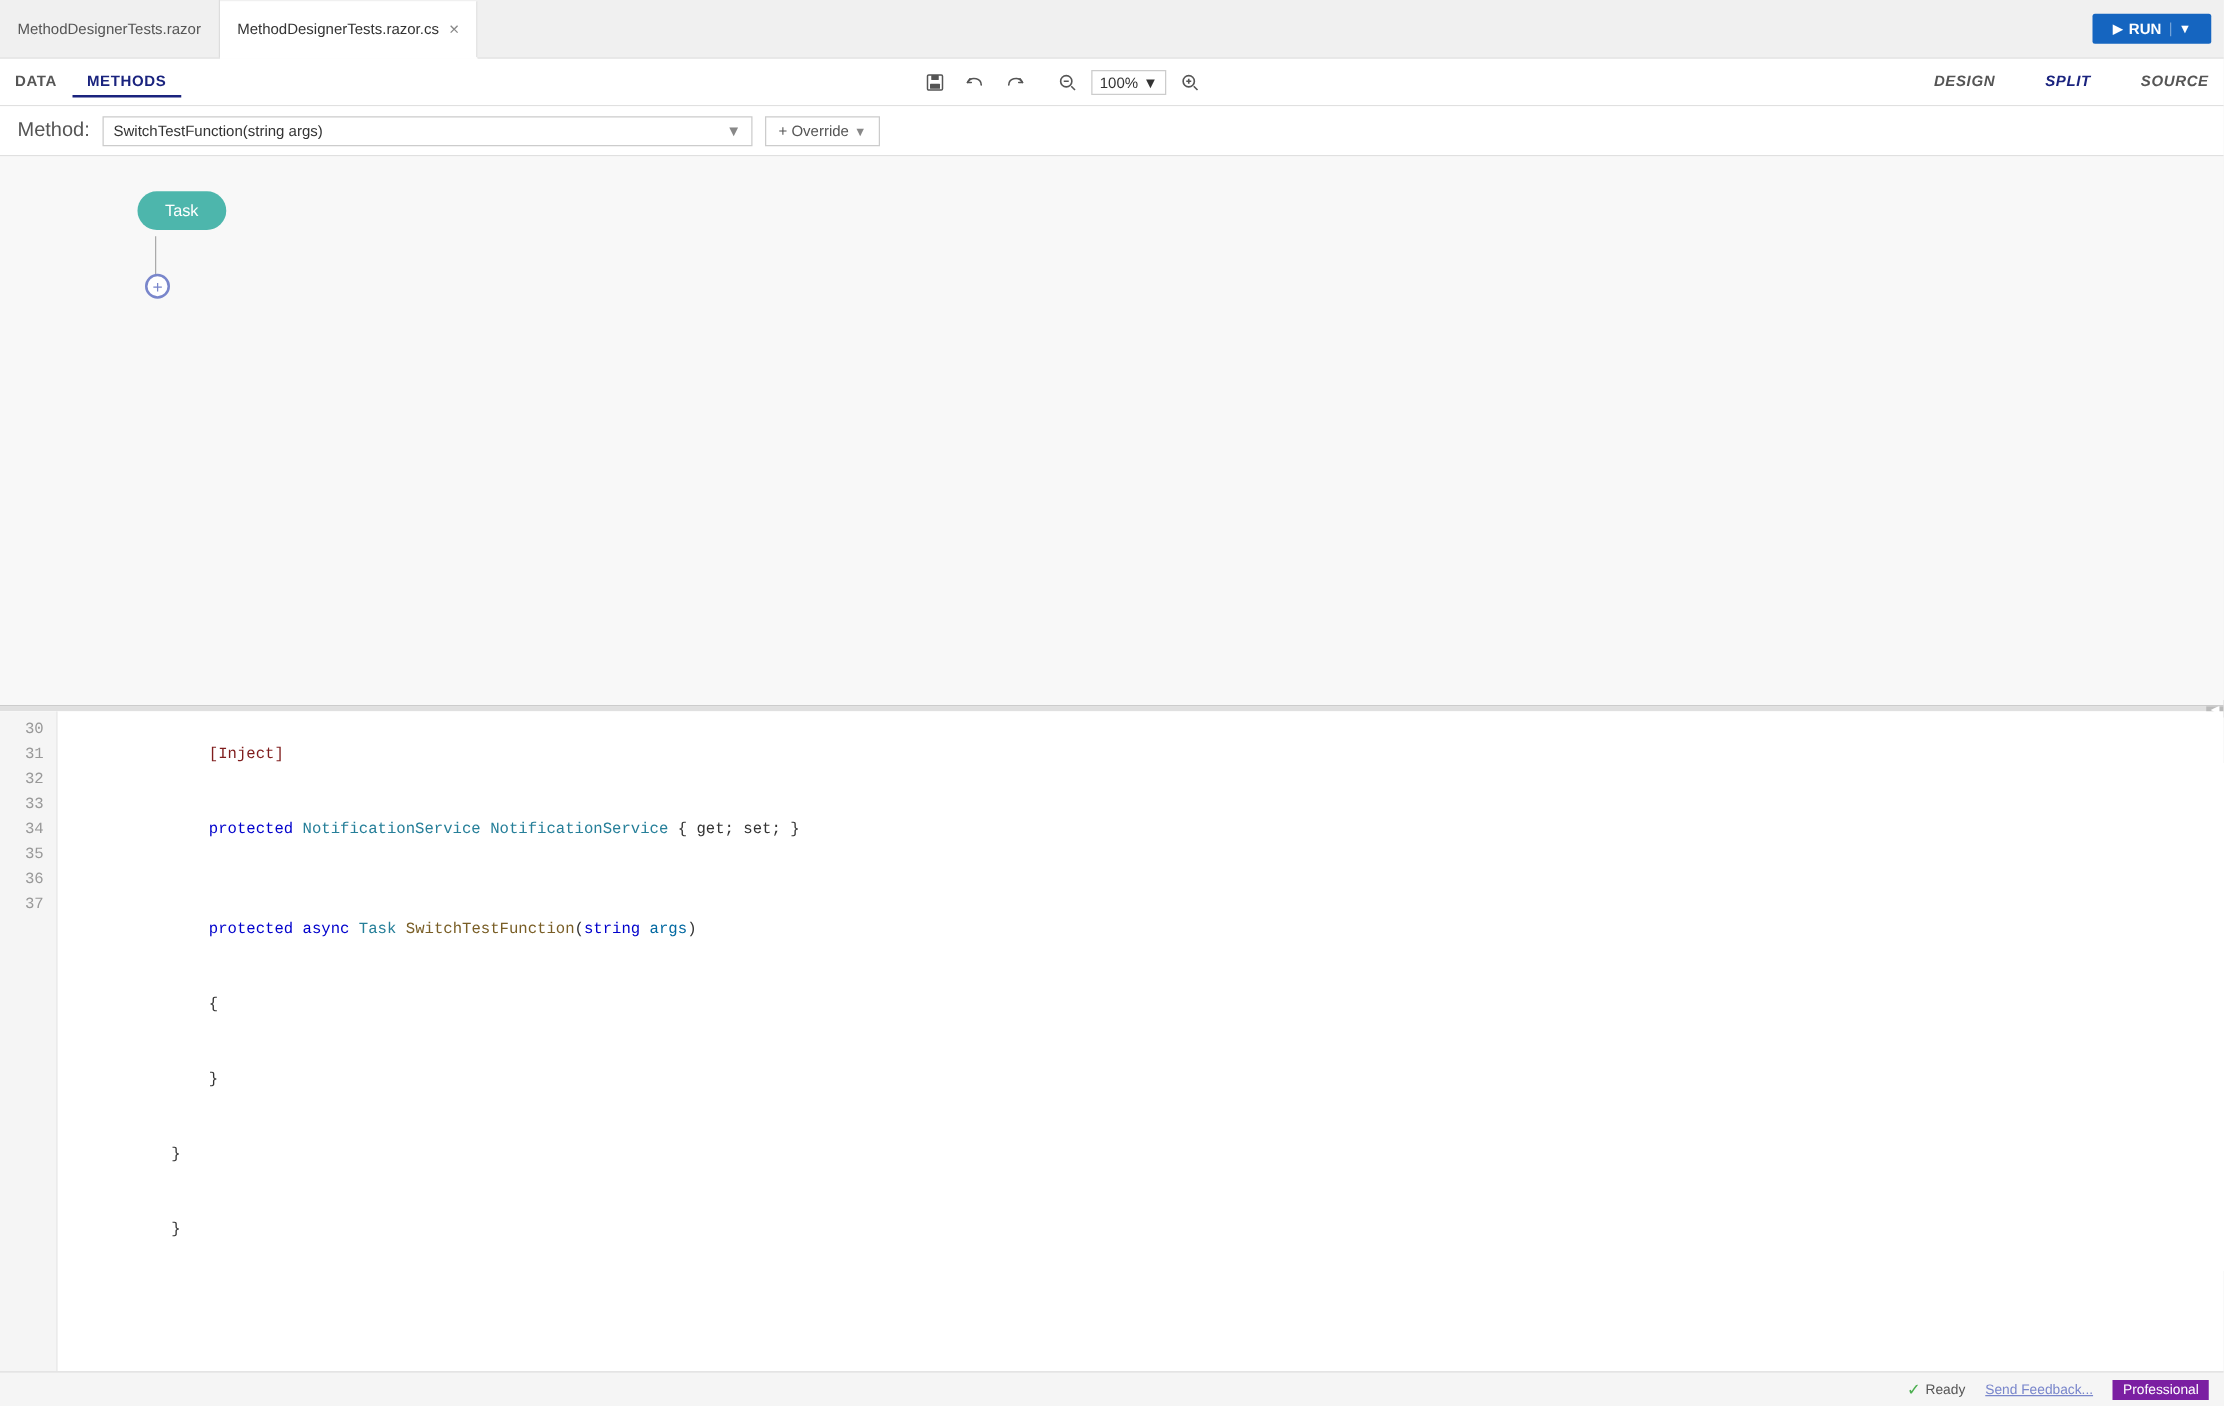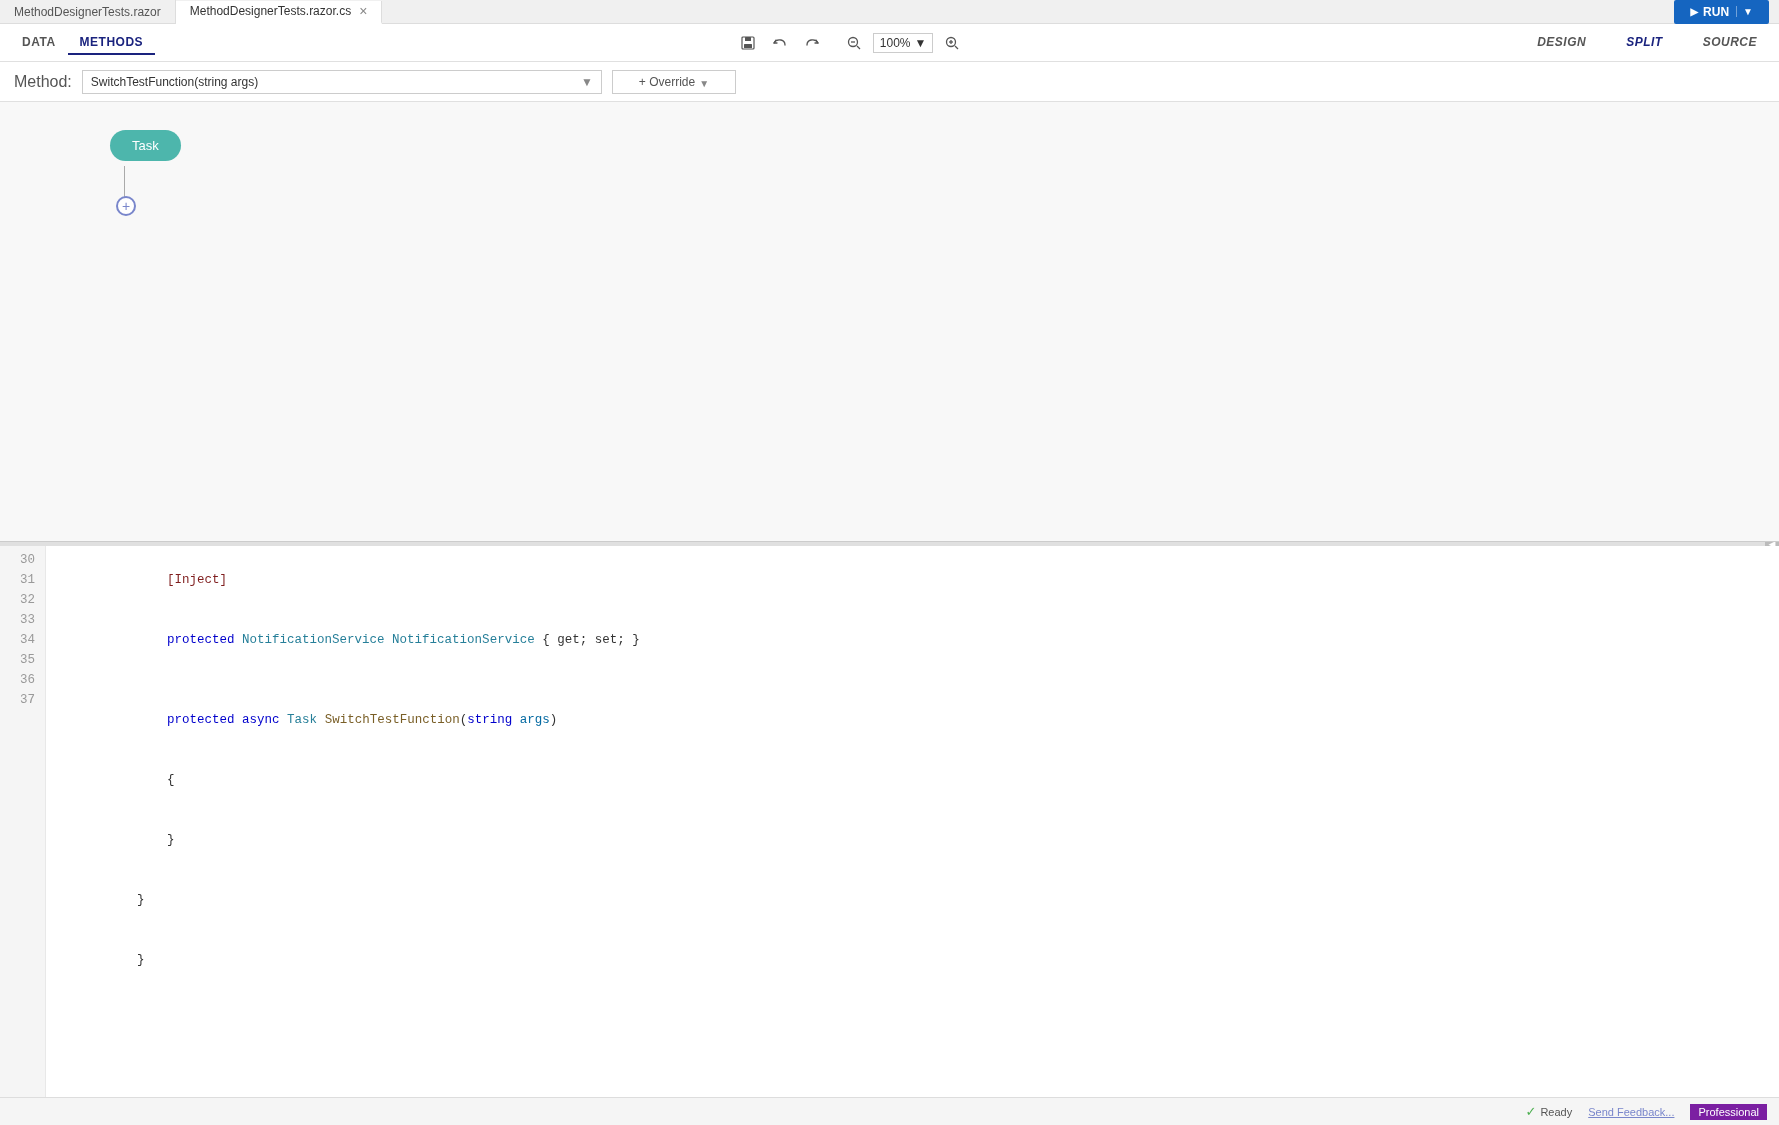--- a/index.html
+++ b/index.html
@@ -1,38 +1,38 @@
 <!DOCTYPE html>
 <html><head>
   <meta charset="utf-8">
   <style>
     * { box-sizing: border-box; margin: 0; padding: 0; }
     body { font-family: 'Segoe UI', sans-serif; font-size: 13px; background: #f5f5f5; color: #333; height: 1125px; overflow: hidden; display: flex; flex-direction: column; }
 
     
     .tab-bar {
-      display: flex; align-items: center; background: #f0f0f0; border-bottom: 1px solid #ddd; height: 24px; flex-shrink: 0;
+      display: flex; align-items: center; background: #f0f0f0; border-bottom: 1px solid #ddd; height: 47px; flex-shrink: 0;
     }
     .tab {
       display: flex; align-items: center; padding: 0 14px; height: 100%; font-size: 12px; color: #555; cursor: pointer; border-right: 1px solid #ddd; white-space: nowrap;
     }
     .tab.active {
       background: #fff; color: #333; border-bottom: 2px solid #fff; margin-bottom: -1px;
     }
     .tab-close {
       margin-left: 8px; font-size: 14px; color: #888; cursor: pointer; line-height: 1;
     }
     .run-btn {
       margin-left: auto; margin-right: 10px; background: #1565c0; color: white; border: none; padding: 5px 16px; font-size: 12px; font-weight: 600; cursor: pointer; display: flex; align-items: center; gap: 5px; border-radius: 2px;
     }
     .run-btn-arrow { font-size: 10px; }
 
     
     .toolbar {
-      display: flex; align-items: center; background: #fff; border-bottom: 1px solid #e0e0e0; height: 38px; padding: 0 10px; flex-shrink: 0;
+      display: flex; align-items: center; background: #fff; border-bottom: 1px solid #e0e0e0; height: 38px; padding: 0 0; flex-shrink: 0;
     }
     .toolbar-tabs {
       display: flex; gap: 0; margin-right: 20px;
     }
     .toolbar-tab {
       padding: 4px 12px; font-size: 12px; font-weight: 600; color: #555; cursor: pointer; text-transform: uppercase; letter-spacing: 0.5px; border-bottom: 2px solid transparent;
     }
     .toolbar-tab.active { color: #1a237e; border-bottom-color: #1a237e; }
     .toolbar-center {
       display: flex; align-items: center; gap: 6px; flex: 1; justify-content: center;
@@ -50,21 +50,21 @@
 
     
     .method-bar {
       display: flex; align-items: center; background: #fff; border-bottom: 1px solid #e0e0e0; height: 40px; padding: 0 14px; gap: 10px; flex-shrink: 0;
     }
     .method-label { font-size: 16px; color: #555; }
     .method-select {
       flex: 1; max-width: 520px; border: 1px solid #ccc; padding: 4px 8px; font-size: 12px; background: #fff; color: #333; display: flex; align-items: center; justify-content: space-between; cursor: pointer; gap: 48px;
     }
     .override-btn {
-      display: flex; align-items: flex-end; gap: 4px; border: 1px solid #ccc; padding: 4px 26px; font-size: 12px; background: #fff; cursor: pointer; color: #555;
+      display: flex; align-items: flex-end; gap: 4px; border: 1px solid #ccc; padding: 4px 10px; font-size: 12px; background: #fff; cursor: pointer; color: #555;
     }
 
     
     .main-split {
       display: flex; flex: 1; overflow: hidden; flex-direction: column;
     }
 
     
     .designer-canvas {
       background: #f8f8f8; flex: 0 0 440px; position: relative; border-bottom: 1px solid #ccc; overflow: hidden;

